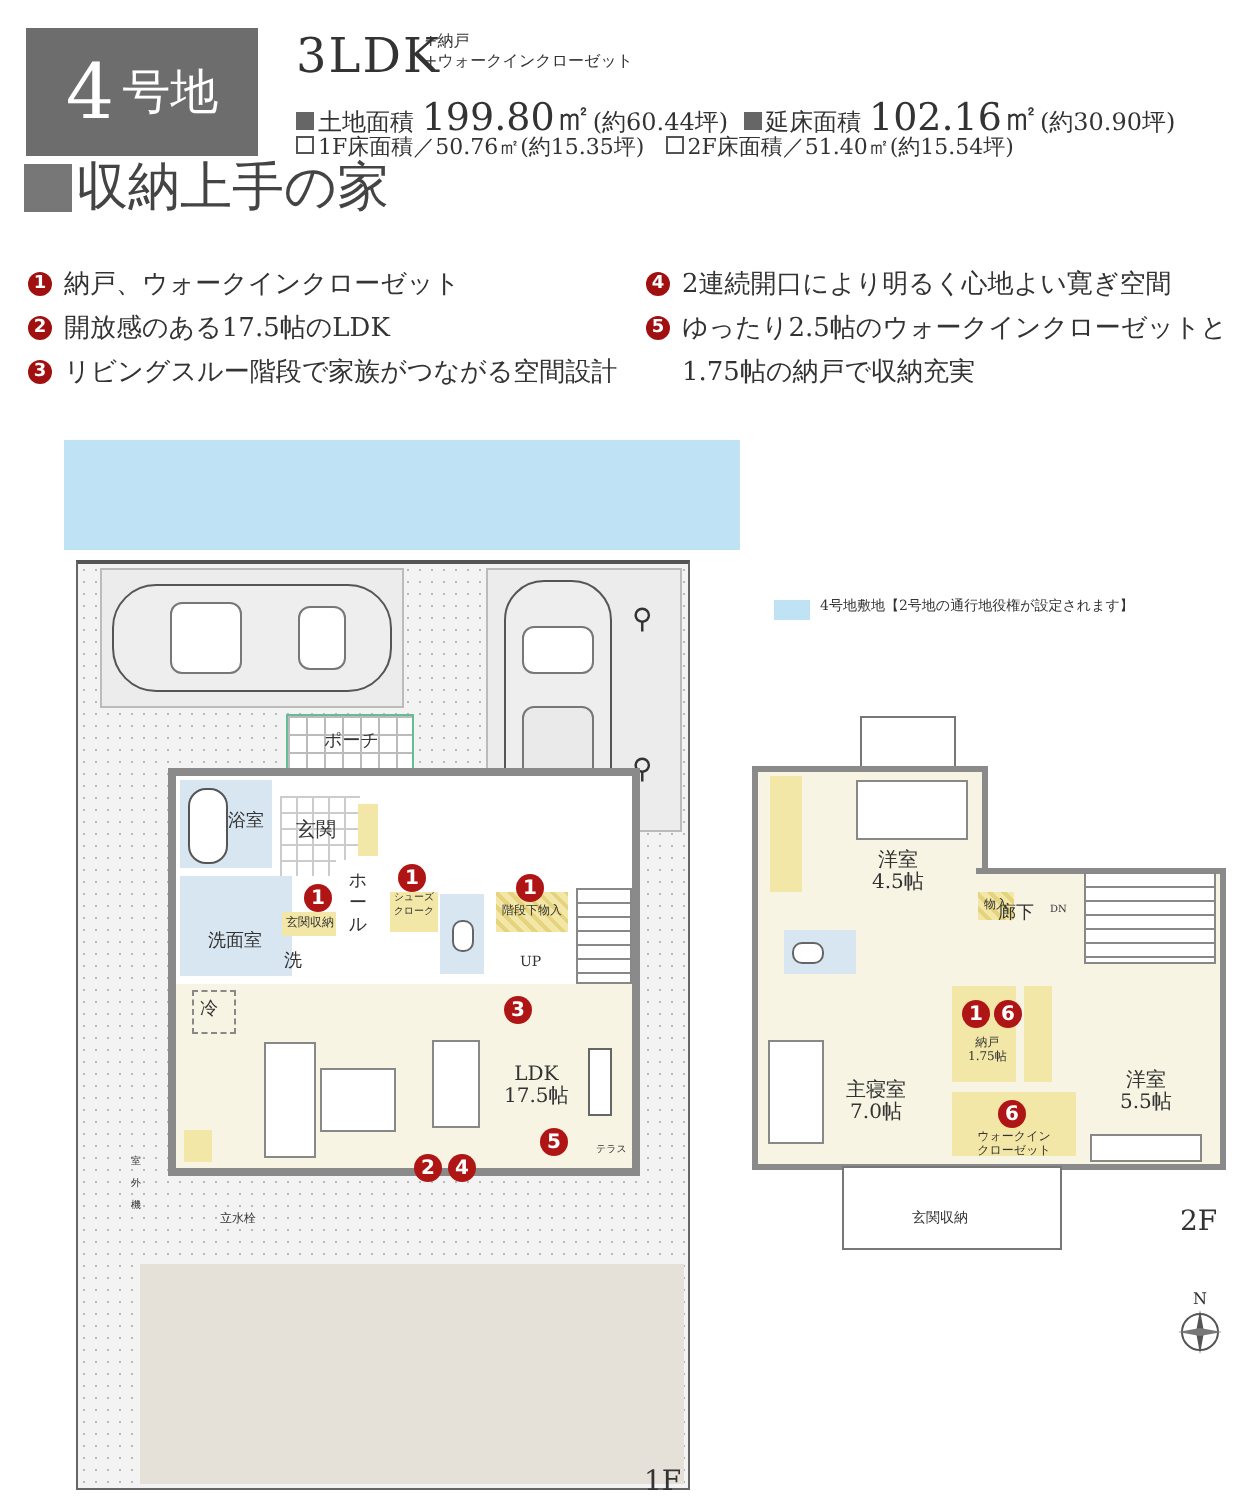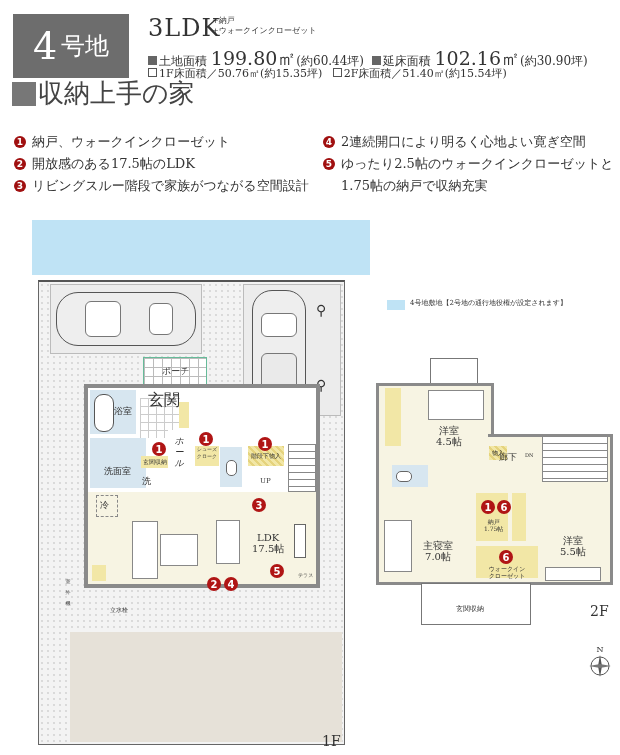--- a/index.html
+++ b/index.html
@@ -107,31 +107,31 @@
 
   <div class="tree" style="left:197px;top:384px;width:48px;height:46px;"></div>
 
   <div class="abs" style="left:84px;top:384px;width:236px;height:204px;border:4px solid #8a8a8a;box-sizing:border-box;background:#fff;"></div>
 
   <div class="abs wet" style="left:90px;top:390px;width:46px;height:44px;"></div>
   <div class="abs" style="left:94px;top:394px;width:18px;height:36px;border:1.5px solid #555;border-radius:9px;background:#fff;"></div>
   <div class="lbl" style="left:114px;top:406px;">浴室</div>
 
   <div class="abs" style="left:140px;top:398px;width:40px;height:40px;background:#fff;background-image:linear-gradient(#ccc 1px,transparent 1px),linear-gradient(90deg,#ccc 1px,transparent 1px);background-size:8px 8px;"></div>
-  <div class="lbl" style="left:148px;top:394px;font-size:16px;">玄関</div>
+  <div class="lbl" style="left:148px;top:410px;font-size:10px;">玄関</div>
   <div class="abs store" style="left:179px;top:402px;width:10px;height:26px;"></div>
 
   <div class="abs wet" style="left:90px;top:438px;width:56px;height:50px;"></div>
   <div class="lbl" style="left:104px;top:466px;">洗面室</div>
   <div class="lbl" style="left:142px;top:476px;">洗</div>
   <div class="abs store" style="left:141px;top:456px;width:28px;height:12px;font-size:6px;text-align:center;line-height:12px;">玄関収納</div>
   <div class="mk" style="left:152px;top:442px;">1</div>
 
   <div class="abs" style="left:168px;top:430px;width:24px;height:60px;background:#fff;"></div>
-  <div class="lbl" style="left:174px;top:436px;width:10px;font-style:italic;">ホール</div>
+  <div class="lbl" style="left:174px;top:436px;width:10px;">ホール</div>
 
   <div class="abs store" style="left:195px;top:446px;width:24px;height:20px;font-size:5px;line-height:7px;text-align:center;">シューズクローク</div>
   <div class="mk" style="left:199px;top:432px;">1</div>
 
   <div class="abs wet" style="left:220px;top:447px;width:22px;height:40px;"></div>
   <div class="abs" style="left:226px;top:460px;width:9px;height:14px;border:1px solid #666;border-radius:5px;background:#fff;"></div>
 
   <div class="abs hatch" style="left:248px;top:446px;width:36px;height:20px;font-size:6px;text-align:center;line-height:20px;">階段下物入</div>
   <div class="mk" style="left:258px;top:437px;">1</div>
   <div class="stairs" style="left:288px;top:444px;width:26px;height:46px;"></div>

